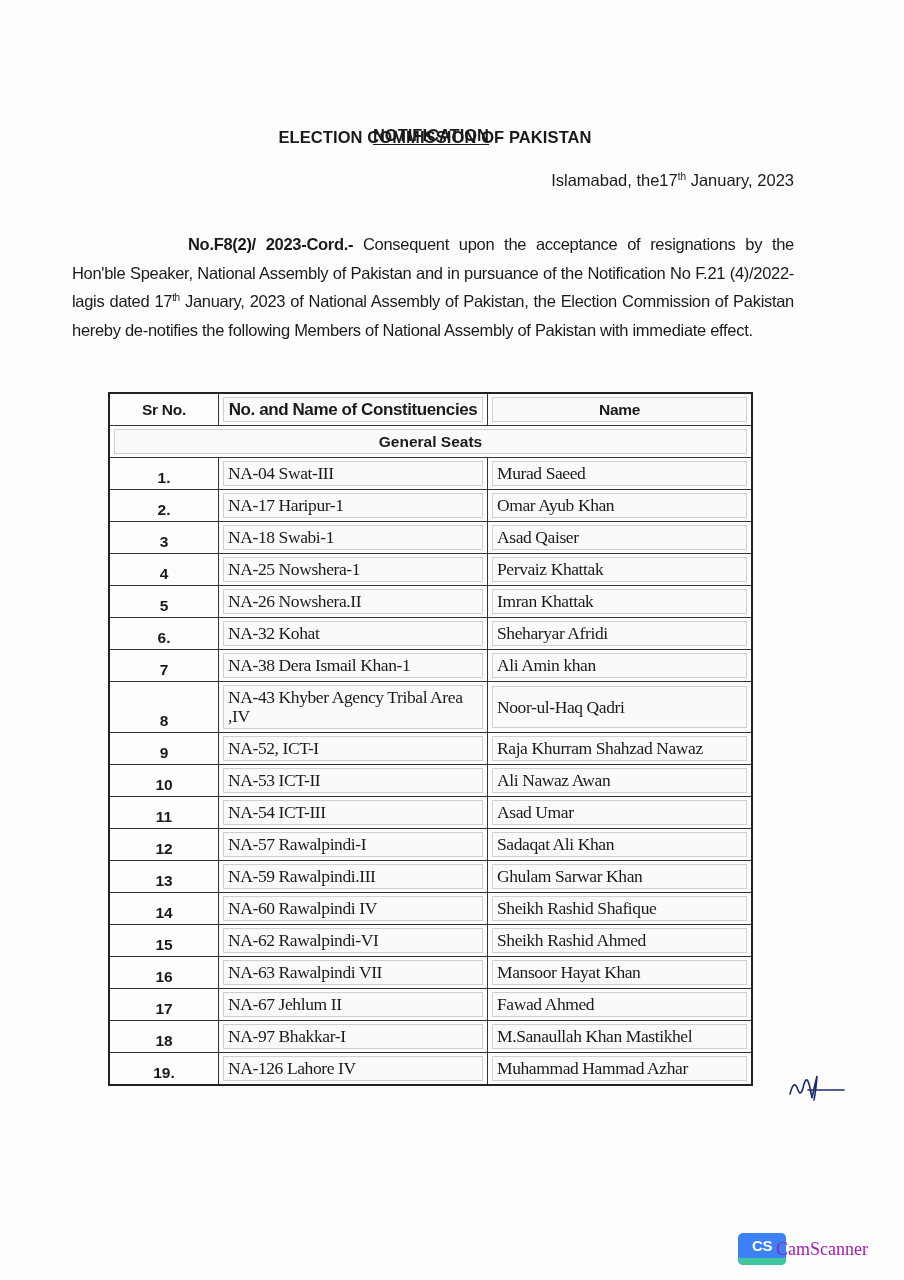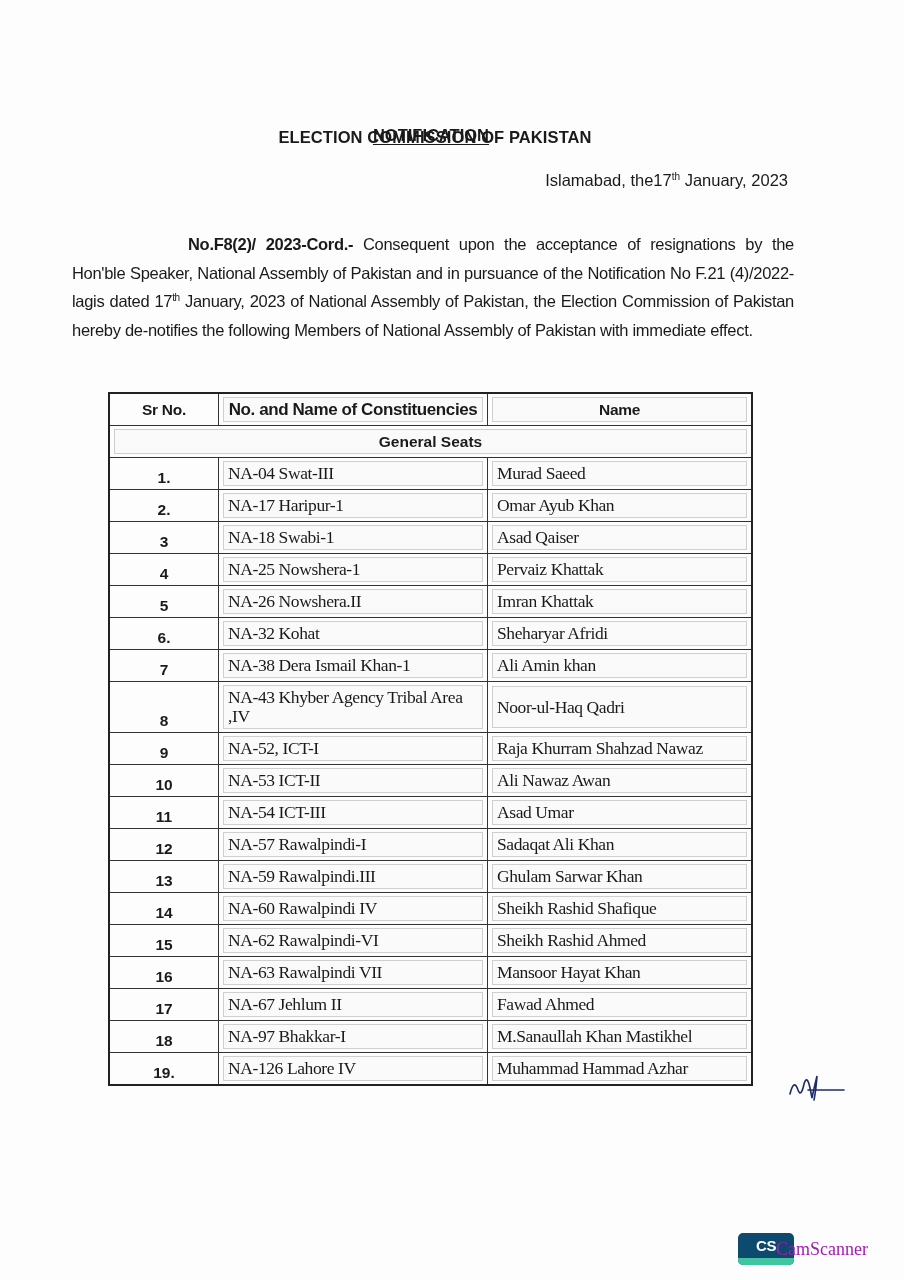--- a/index.html
+++ b/index.html
@@ -11,21 +11,21 @@
   .org {
     position: absolute; top: 84px; left: 0; width: 870px; text-align: center;
     font-weight: bold; font-size: 16.5px; letter-spacing: 0.1px; margin-top: 44px;
   }
   .notif {
     position: absolute; top: 126px; left: 0; width: 862px; text-align: center;
     font-weight: bold; font-size: 16.5px;
   }
   .notif span { text-decoration: underline; text-underline-offset: 3px; }
   .date {
-    position: absolute; top: 171px; right: 116px;
+    position: absolute; top: 171px; right: 110px;
     font-size: 16.5px;
   }
   sup { font-size: 10px; line-height: 0; }
   .body-text {
     position: absolute; top: 230px; left: 72px; width: 722px;
     font-size: 16.5px; line-height: 28.5px; text-align: justify;
     font-stretch: condensed; letter-spacing: -0.3px;
   }
   .body-text .ref { font-weight: bold; }
   .indent { display: inline-block; width: 116px; }
@@ -53,22 +53,22 @@
   }
   .const { width: 268px; }
   .section-row td { height: 28px; margin-top: 48px; }
   .section-row .cellbox { justify-content: center; font-weight: bold; font-size: 15.5px; padding-left: 0; }
   .tall .cellbox { height: auto; min-height: 36px; line-height: 19px; padding: 2px 4px; }
 
   .signature {
     position: absolute; top: 1068px; left: 786px; width: 70px; height: 36px;
   }
   .cs-logo {
-    position: absolute; top: 1233px; left: 738px; width: 56px; height: 32px;
-    border-radius: 5px; background: #0c4a6e; overflow: hidden;
+    position: absolute; top: 1233px; left: 738px; width: 48px; height: 32px;
+    border-radius: 5px; background: #3b82f6; overflow: hidden;
   }
   .cs-logo .bar { position: absolute; left: 0; right: 0; bottom: 0; height: 7px; background: #3fc5a0; }
   .cs-logo .txt {
     position: absolute; top: 4px; left: 0; width: 100%; text-align: center;
     color: #fff; font-weight: bold; font-size: 15px; letter-spacing: -0.5px;
   }
   .cs-name {
     position: absolute; top: 1239px; left: 776px;
     font-family: "Liberation Serif", serif; font-size: 18px; color: #a21caf;
   }

